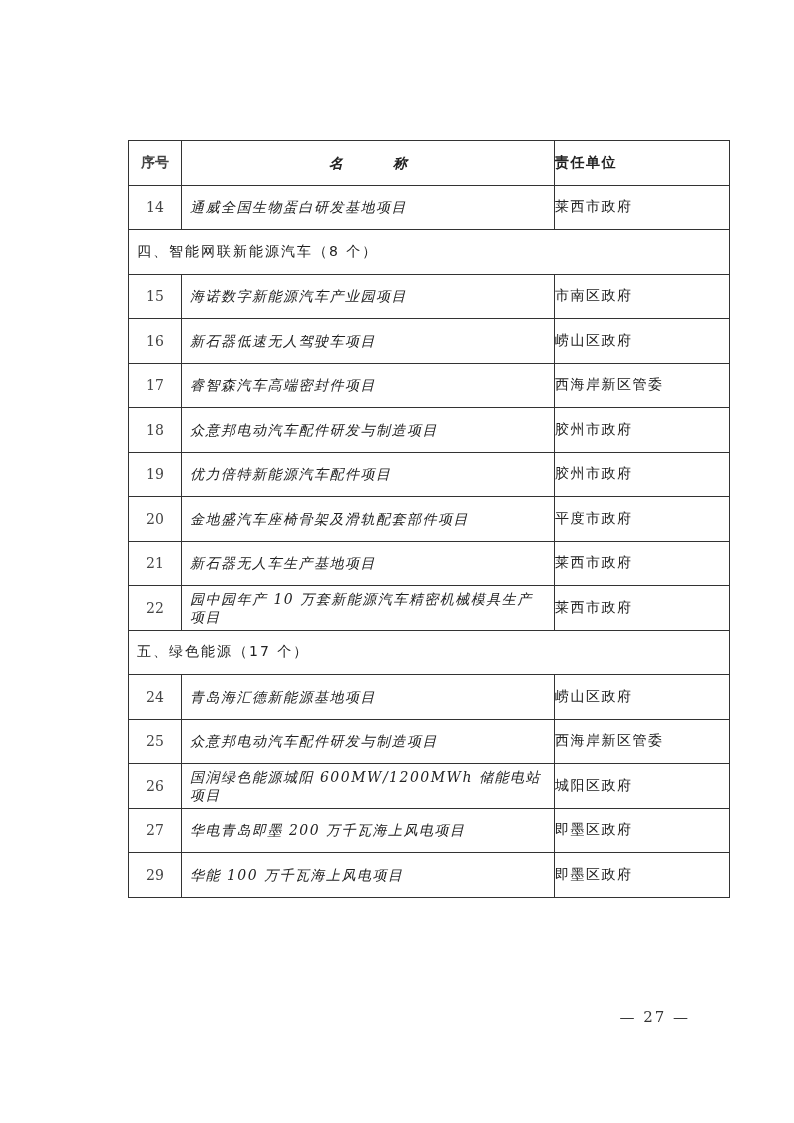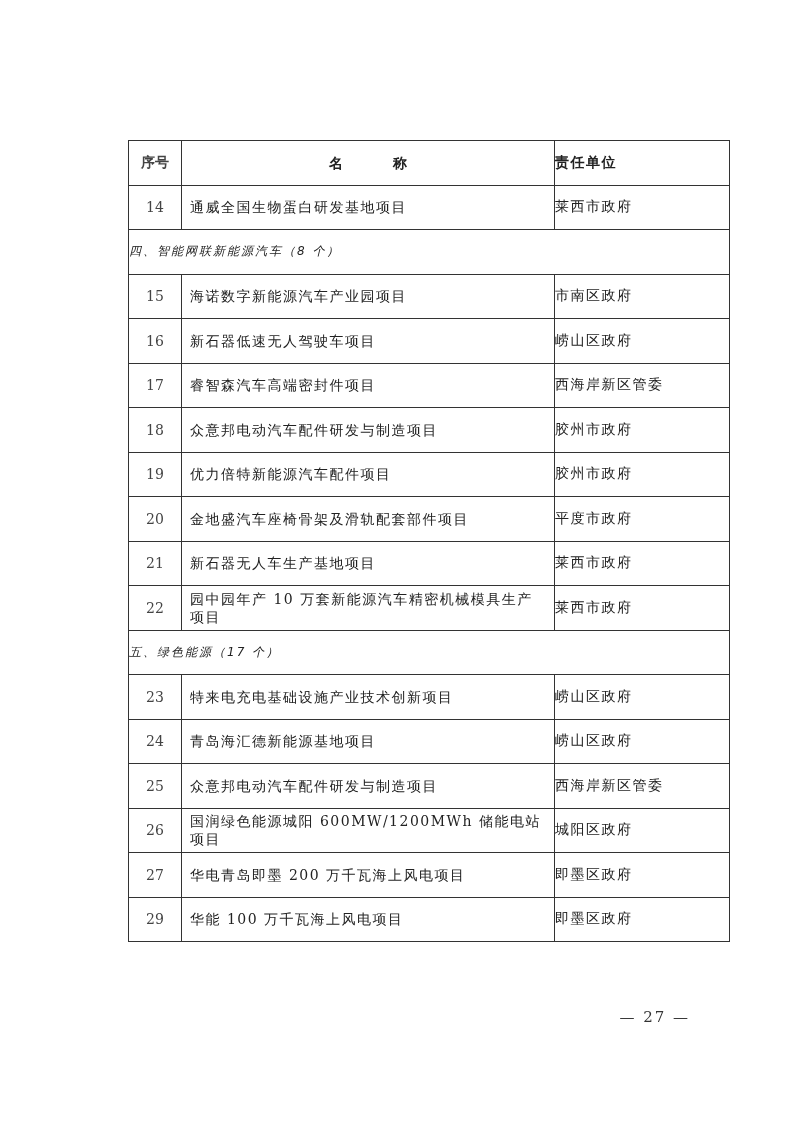--- a/index.html
+++ b/index.html
@@ -3,26 +3,26 @@
 <meta charset="utf-8">
 <style>
   html, body { margin:0; padding:0; background:#ffffff; }
   body { width:794px; height:1123px; position:relative; overflow:hidden;
          font-family:"DejaVu Serif","Liberation Serif",serif; color:#222; }
   .page-table { position:absolute; left:108px; top:140px; width:588px;
                 border-collapse:collapse; table-layout:fixed;margin-left:20px; }
   .page-table td, .page-table th { border:1.3px solid #333; height:43.5px; padding:0;
                 font-size:14px; font-weight:normal; vertical-align:middle; }
   .c-no { width:52px; text-align:center; font-size:13.5px; color:#444; }
-  .c-name { width:358px; text-align:left; padding-left:8px !important; padding-right:6px !important; line-height:18px; letter-spacing:1.5px; }
+  .c-name { width:358px; text-align:left; padding-left:8px !important; padding-right:6px !important; line-height:18px; letter-spacing:1.5px;font-style:italic; }
   .c-unit { width:174px; text-align:left; letter-spacing:1.5px; }
   th { font-family:"DejaVu Sans","Liberation Sans",sans-serif; font-weight:bold !important; font-size:14px; }
   th.c-name { text-align:center; letter-spacing:2px; }
   .hdr-name span { display:inline-block; }
-  .section td { text-align:left; font-family:"DejaVu Sans","Liberation Sans",sans-serif; letter-spacing:2px; font-size:12px;font-style:italic; }
+  .section td { text-align:left; padding-left:8px; font-family:"DejaVu Sans","Liberation Sans",sans-serif; letter-spacing:2px; font-size:14px; }
   .page-number { position:absolute; left:600px; top:1008px; width:90px; text-align:right;
                  font-size:15px; color:#333; letter-spacing:2px; }
 </style>
 </head>
 <body>
 
 <table class="page-table">
   <thead>
     <tr>
       <th class="c-no">序号</th>
@@ -78,25 +78,20 @@
       </tr>
       <tr>
         <td class="c-no">22</td>
         <td class="c-name">园中园年产 10 万套新能源汽车精密机械模具生产项目</td>
         <td class="c-unit">莱西市政府</td>
       </tr>
       <tr class="section">
         <td colspan="3">五、绿色能源（17 个）</td>
       </tr>
       <tr>
-        <td class="c-no">23</td>
-        <td class="c-name">特来电充电基础设施产业技术创新项目</td>
-        <td class="c-unit">崂山区政府</td>
-      </tr>
-      <tr>
         <td class="c-no">24</td>
         <td class="c-name">青岛海汇德新能源基地项目</td>
         <td class="c-unit">崂山区政府</td>
       </tr>
       <tr>
         <td class="c-no">25</td>
         <td class="c-name">众意邦电动汽车配件研发与制造项目</td>
         <td class="c-unit">西海岸新区管委</td>
       </tr>
       <tr>

